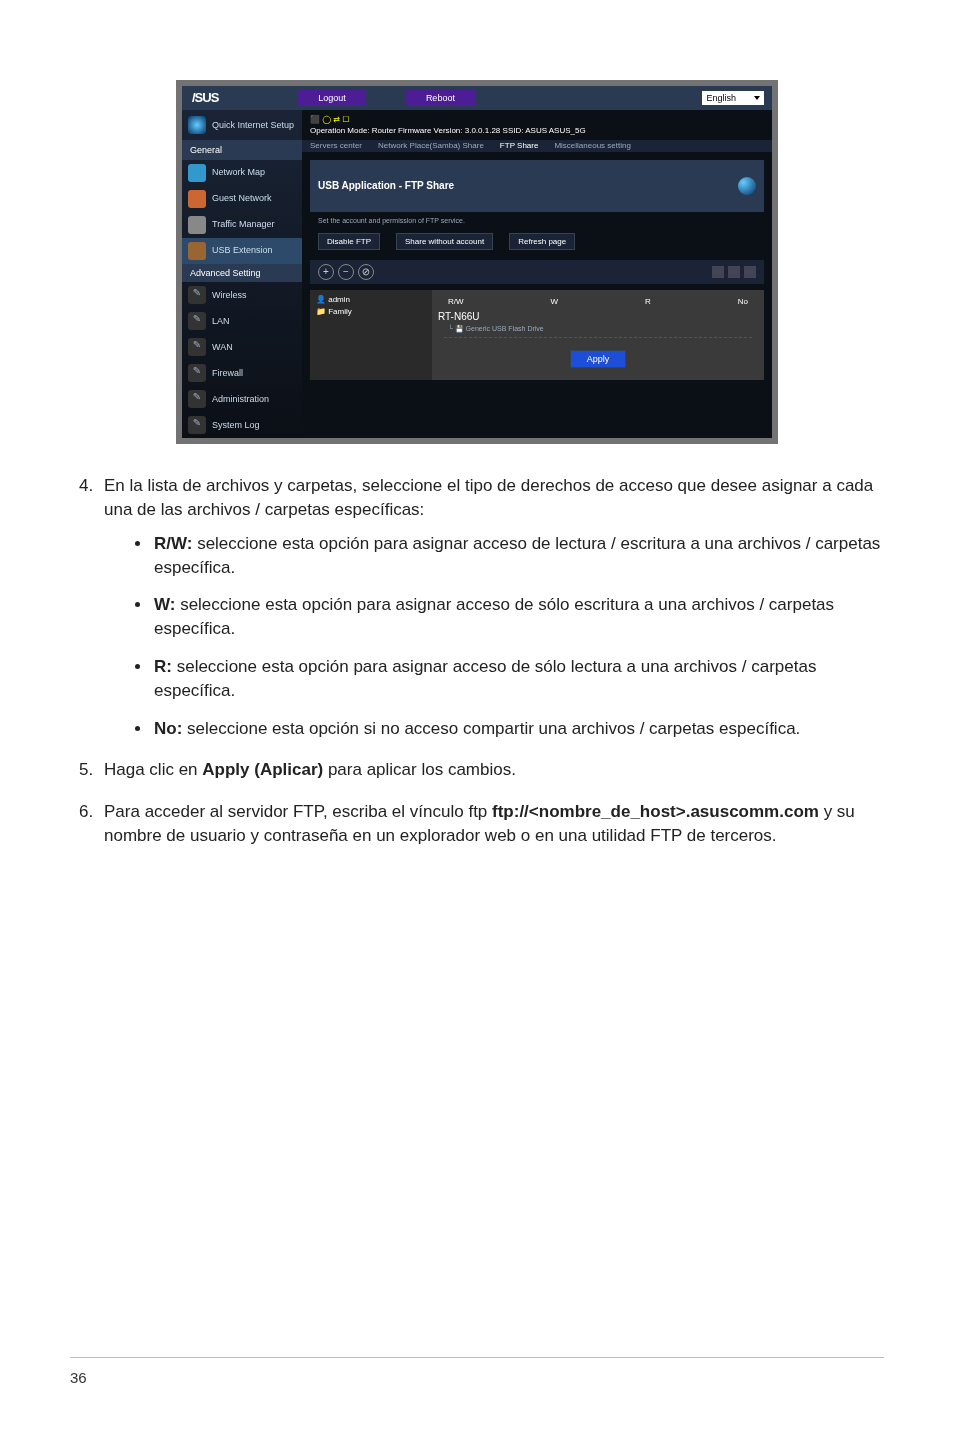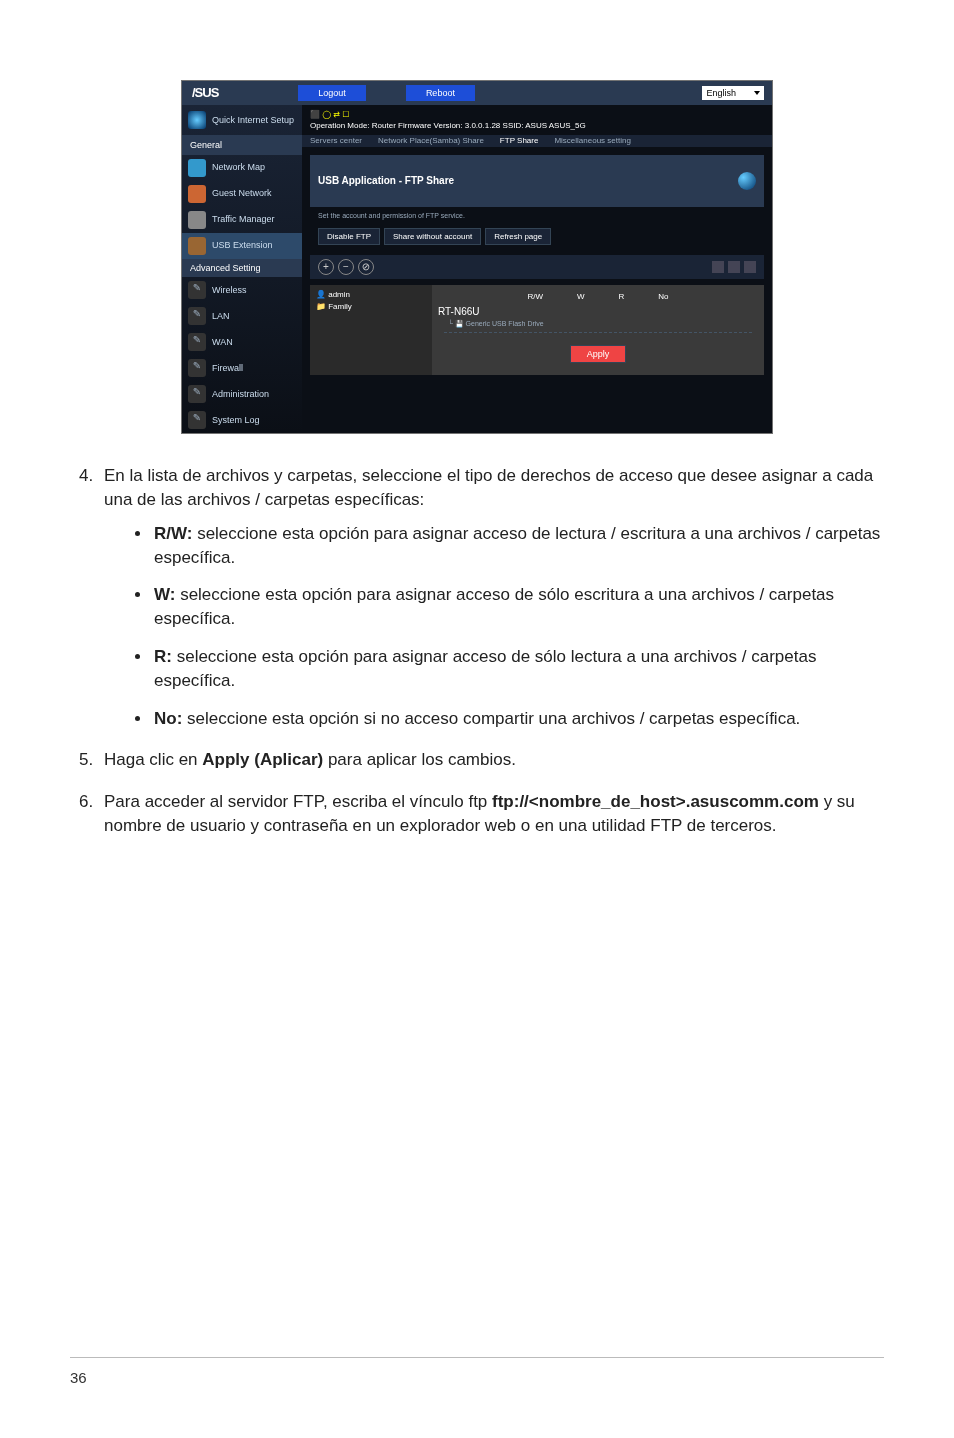--- a/index.html
+++ b/index.html
@@ -1,47 +1,47 @@
 <!DOCTYPE html>
 <html><head>
 <meta charset="utf-8">
 <style>
   body{margin:0;font-family:"Segoe UI",Arial,sans-serif;font-size:17px;line-height:1.4;color:#222;background:#fff;width:954px;height:1438px;box-sizing:border-box;position:relative;padding:80px 70px 0 70px}
-  .screenshot{width:590px;margin:0 auto 30px auto;background:#000;border:1px solid #737373}
+  .screenshot{width:590px;margin:0 auto 30px auto;background:#000;border:6px solid #737373}
   .ss-topbar{display:flex;align-items:center;background:#2a3a52;height:24px;color:#fff;font-size:9px}
   .ss-logo{font-weight:900;letter-spacing:-1px;margin-left:10px;font-size:13px;font-family:Arial}
-  .ss-tbtn{background:#1d4ed8;color:#fff;border:none;font-size:9px;padding:3px 20px;margin-left:80px}
+  .ss-tbtn{background:#4c1d95;color:#fff;border:none;font-size:9px;padding:3px 20px;margin-left:80px}
   .ss-lang{margin-left:auto;margin-right:8px;background:#fff;color:#000;font-size:9px;padding:1px 4px;display:flex;align-items:center}
   .ss-lang::after{content:"";width:0;height:0;border-left:3px solid transparent;border-right:3px solid transparent;border-top:4px solid #000;margin-left:18px}
   .ss-body{display:flex}
   .ss-side{width:120px;background:linear-gradient(#1a2436,#0b0f16);color:#cde;font-size:9px}
   .ss-qis{display:flex;align-items:center;padding:6px 6px;border-bottom:1px solid #2a3a52}
   .ss-icon{width:18px;height:18px;border-radius:3px;margin-right:6px;flex-shrink:0}
   .ss-shead{background:#2a3a52;padding:3px 8px;font-size:9px;color:#fff}
   .ss-sitem{display:flex;align-items:center;padding:4px 6px}
   .ss-sitem.active{background:#2d4a6a}
   .ss-main{flex:1;background:#0b0f16;color:#fff;font-size:8px}
   .ss-hdr{padding:4px 8px}
   .ss-tabs{display:flex;gap:0;background:#1a2436;font-size:8px}
   .ss-tab{padding:0 8px;color:#9ab}
   .ss-tab.active{color:#fff}
   .ss-panel{margin:8px;padding:0}
   .ss-ptitle{background:#2a3a52;padding:17px 8px;font-weight:700;font-size:10px;display:flex;align-items:center}
   .ss-ptitle .ci{margin-left:auto;width:18px;height:18px;border-radius:50%;background:radial-gradient(circle at 30% 30%,#6cf,#036)}
   .ss-sub{font-size:7px;color:#9ab;padding:4px 8px}
-  .ss-btns{padding:4px 8px;display:flex;gap:4px}
+  .ss-btns{padding:4px 8px;display:flex;gap:16px}
   .ss-bb{background:#1a2436;border:1px solid #345;color:#fff;font-size:8px;padding:3px 8px}
   .ss-bar{background:#1a2436;padding:4px 8px;display:flex;align-items:center;gap:4px;margin:6px 0}
   .circ{width:14px;height:14px;border:1px solid #888;border-radius:50%;display:inline-flex;align-items:center;justify-content:center;font-size:10px;color:#ccc}
   .ss-grid{display:flex}
   .ss-col{width:110px;background:#2a2a2a;padding:4px 6px}
   .ss-col2{flex:1;background:#3a3a3a;padding:4px 6px}
-  .ss-perm{display:flex;gap:34px;justify-content:center;padding:2px 10px;font-size:8px;color:#fff}
+  .ss-perm{display:flex;gap:34px;justify-content:space-between;padding:2px 10px;font-size:8px;color:#fff}
   .ss-applyrow{text-align:center;padding:8px}
-  .ss-apply{background:#ef4444;border:1px solid #345;color:#fff;font-size:9px;padding:3px 16px}
+  .ss-apply{background:#1d4ed8;border:1px solid #345;color:#fff;font-size:9px;padding:3px 16px}
   .ss-right-icons{margin-left:auto;display:flex;gap:4px}
   .sq{width:12px;height:12px;background:#445}
   .hr{border-top:1px dashed #456;margin:4px 6px}
   ol.outer{padding-left:28px;margin:0}
   ol.outer>li{padding-left:6px;margin-bottom:18px}
   ul.inner{list-style:disc;padding-left:48px;margin:10px 0 0 0}
   ul.inner>li{margin-bottom:14px;padding-left:2px}
   strong{font-weight:700}
   .pgnum{position:absolute;bottom:50px;left:70px;font-size:15px;color:#333}
   .footer-rule{position:absolute;bottom:80px;left:70px;right:70px;border-top:1px solid #bbb}

